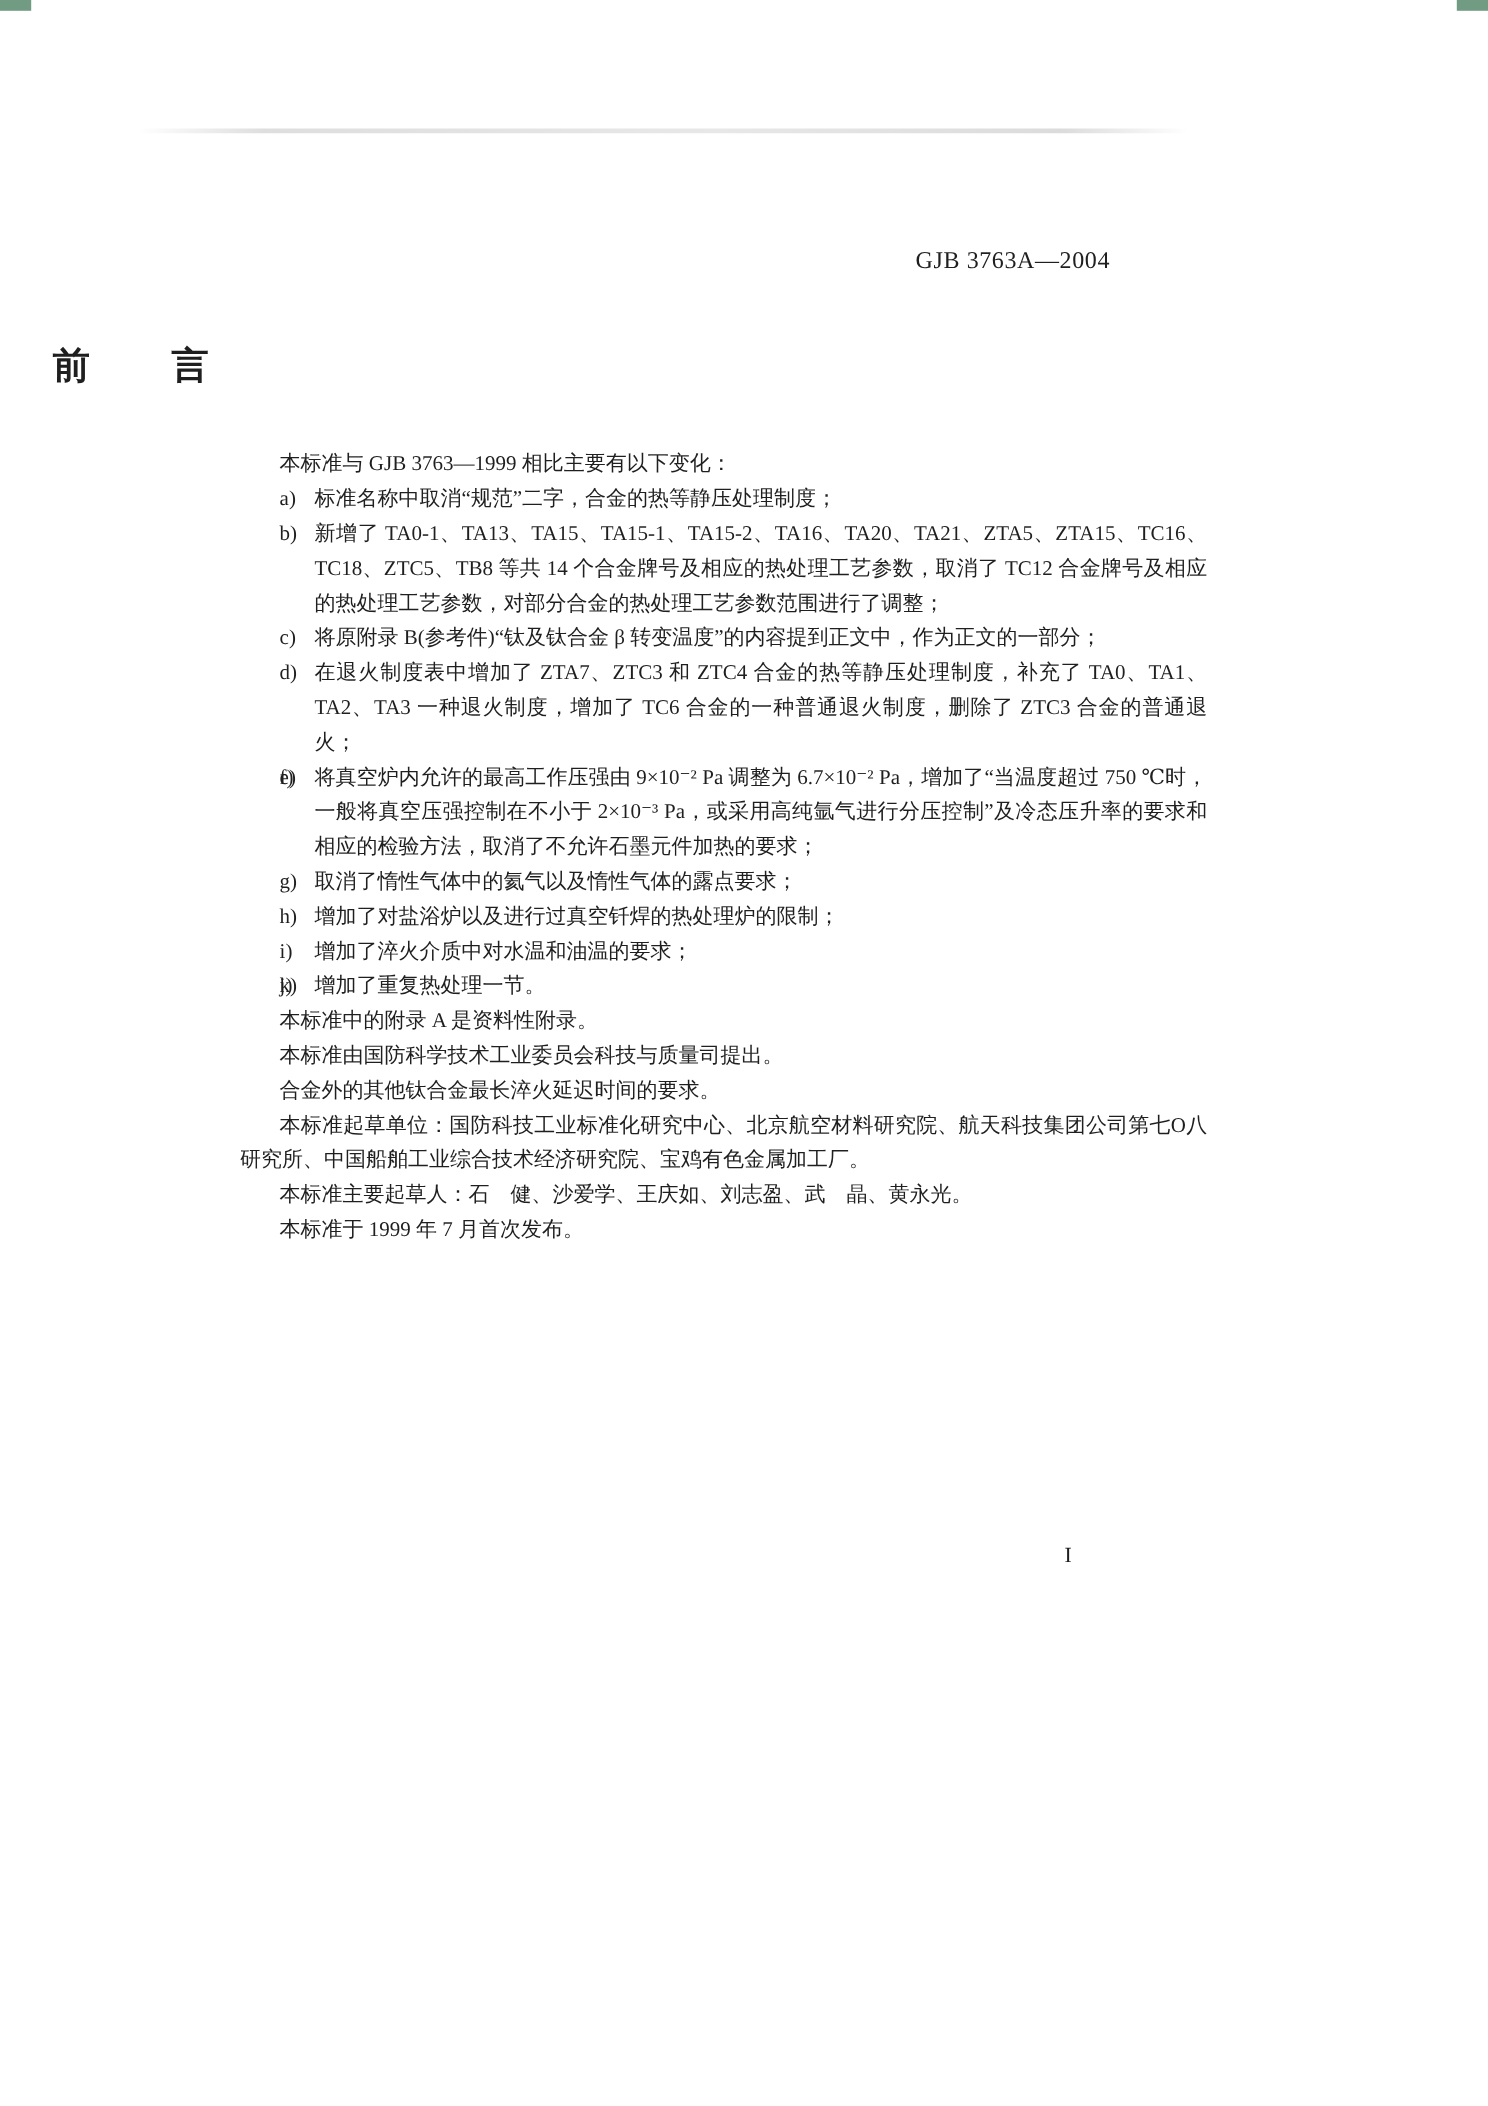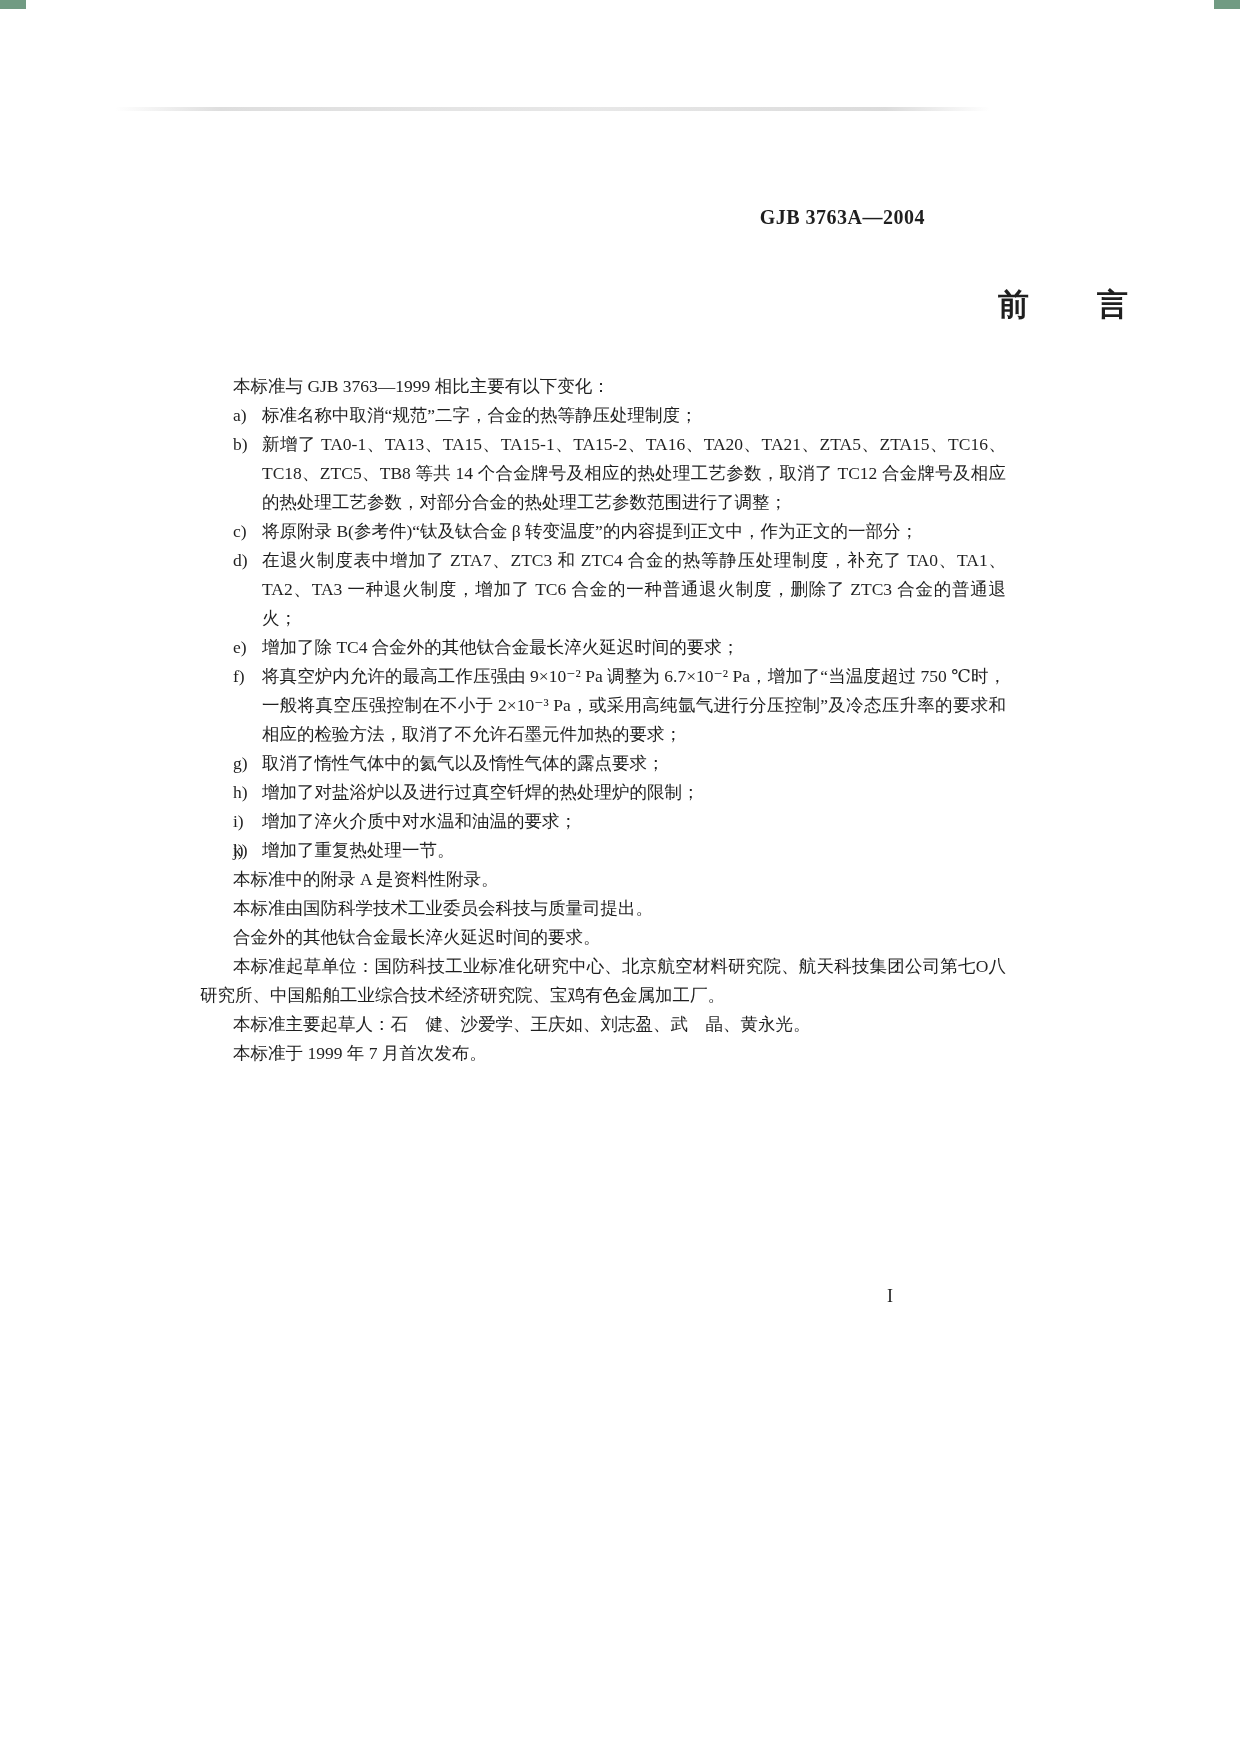--- a/index.html
+++ b/index.html
@@ -24,27 +24,27 @@
     position: absolute; top: 107px; left: 115px; width: 875px; height: 4px;
     background: linear-gradient(90deg,
       rgba(201,201,201,0) 0%, rgba(195,195,195,.55) 12%,
       rgba(203,203,203,.45) 55%, rgba(190,190,190,.55) 88%, rgba(201,201,201,0) 100%);
     border-radius: 2px;
   }
 
   .doc-number {
     position: absolute; top: 206px; left: 0; width: 925px;
     text-align: right;
-    font-size: 20px; font-weight: bold; letter-spacing: .5px;
+    font-size: 20px; font-weight: normal; letter-spacing: .5px;
   }
 
   .title {
     position: absolute; top: 284px; left: 0; width: 1130px; margin: 0;
-    text-align: right;
-    font-size: 31px; font-weight: bold; letter-spacing: 2px;
+    text-align: left;
+    font-size: 31px; font-weight: bold; letter-spacing: 2px; padding-left: 44px;
   }
 
   .text-block {
     position: absolute; top: 372px; left: 200px; width: 806px;
     font-size: 17.5px; line-height: 29px;
   }
   .para {
     margin: 0; text-indent: 33px;
     text-align: justify;
   }
@@ -87,21 +87,20 @@
     <div class="change-item">
       <span class="change-label">c)</span>
       <span class="change-text">将原附录 B(参考件)“钛及钛合金 β 转变温度”的内容提到正文中，作为正文的一部分；</span>
     </div>
     <div class="change-item">
       <span class="change-label">d)</span>
       <span class="change-text">在退火制度表中增加了 ZTA7、ZTC3 和 ZTC4 合金的热等静压处理制度，补充了 TA0、TA1、TA2、TA3 一种退火制度，增加了 TC6 合金的一种普通退火制度，删除了 ZTC3 合金的普通退火；</span>
     </div>
     <div class="change-item">
       <span class="change-label">e)</span>
-      <span class="change-text">增加了除 TC4 合金外的其他钛合金最长淬火延迟时间的要求；</span>
     </div>
     <div class="change-item">
       <span class="change-label">f)</span>
       <span class="change-text">将真空炉内允许的最高工作压强由 9×10⁻² Pa 调整为 6.7×10⁻² Pa，增加了“当温度超过 750 ℃时，一般将真空压强控制在不小于 2×10⁻³ Pa，或采用高纯氩气进行分压控制”及冷态压升率的要求和相应的检验方法，取消了不允许石墨元件加热的要求；</span>
     </div>
     <div class="change-item">
       <span class="change-label">g)</span>
       <span class="change-text">取消了惰性气体中的氦气以及惰性气体的露点要求；</span>
     </div>
     <div class="change-item">

